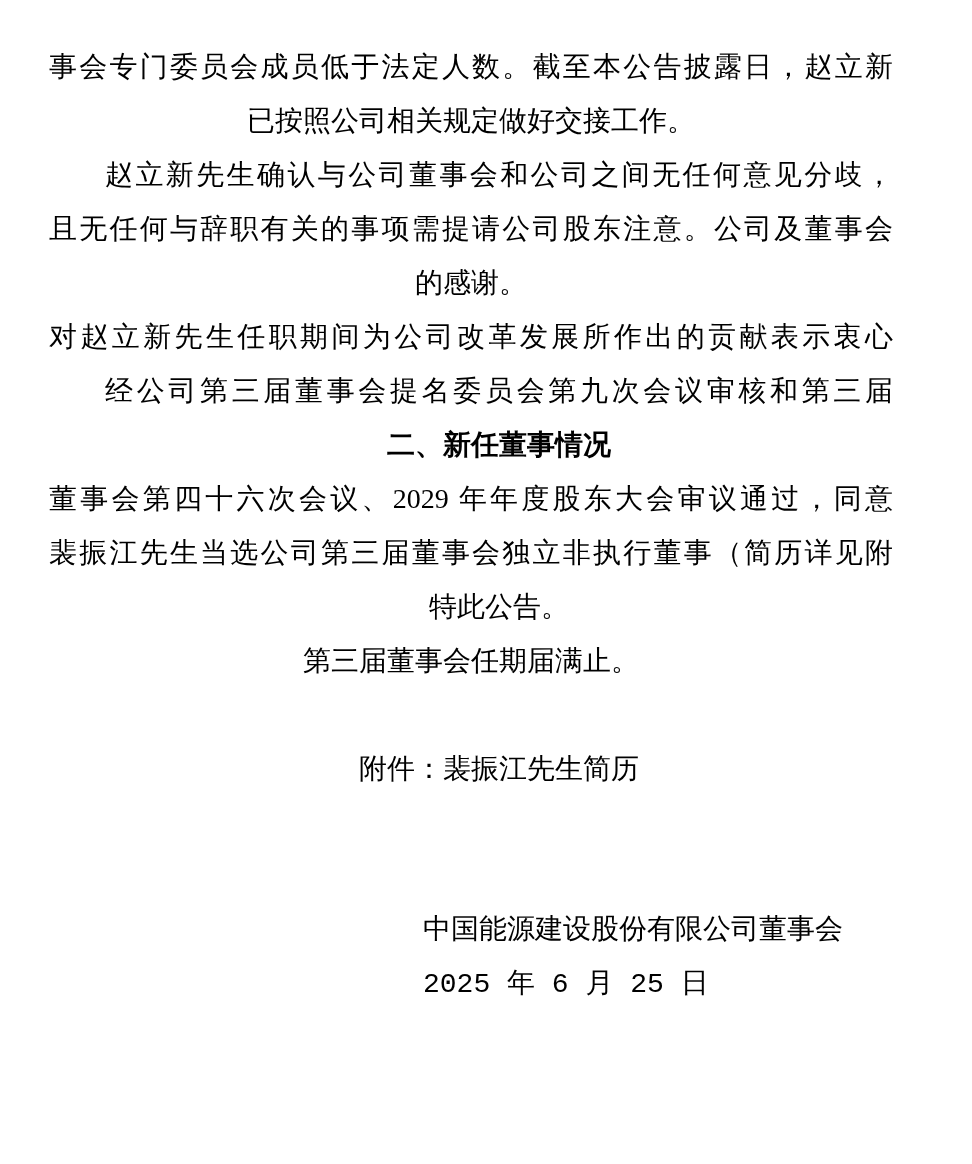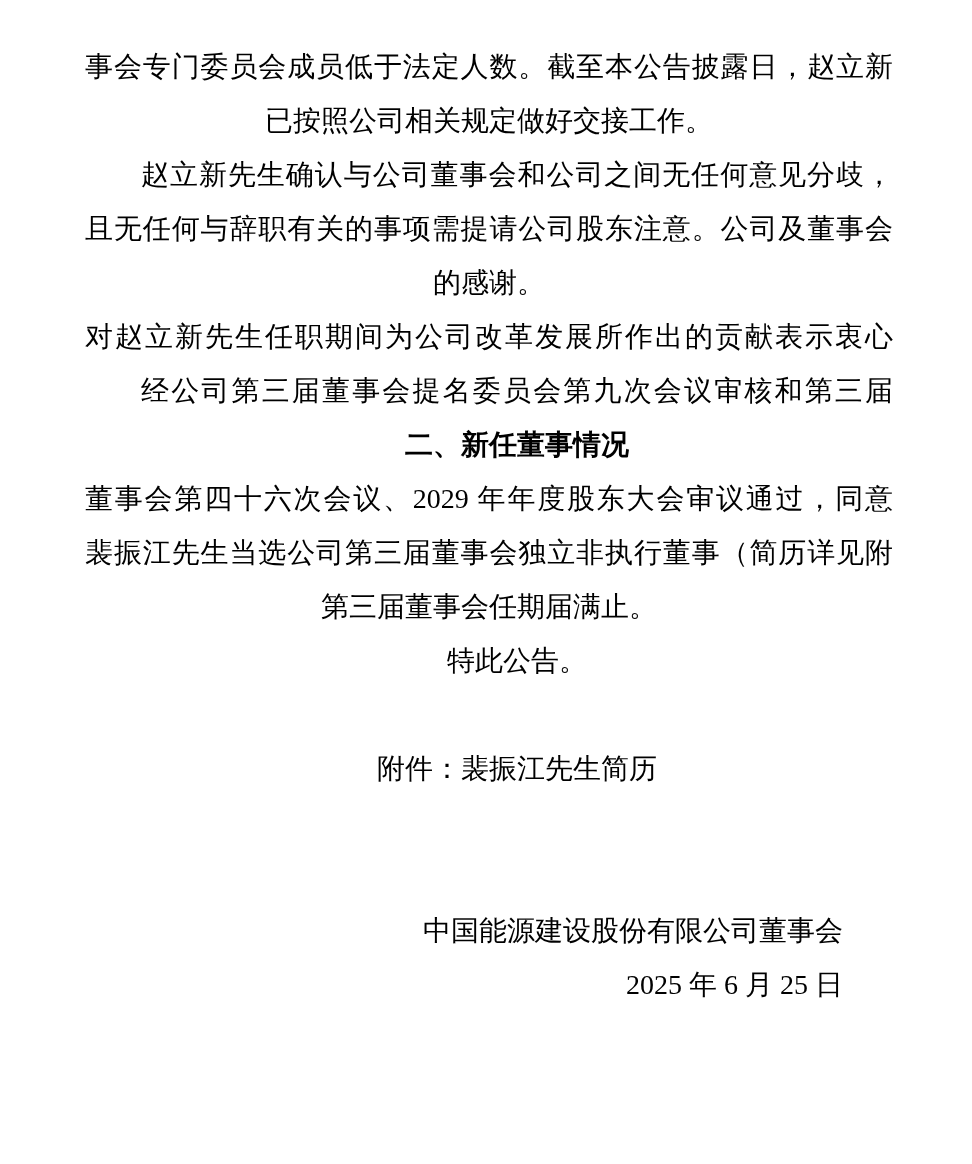--- a/index.html
+++ b/index.html
@@ -6,21 +6,21 @@
     margin: 0;
     padding: 0;
     background: #ffffff;
   }
   .page {
     position: relative;
     width: 972px;
     height: 1164px;
     background: #ffffff;
     box-sizing: border-box;
-    padding: 40px 79px 0 85px;
+    padding: 40px 79px 0 49px;
     color: #000000;
     font-family: "Liberation Serif", "DejaVu Serif", serif;
     font-size: 28px;
     overflow: hidden;
   }
   .line {
     height: 54px;
     line-height: 54px;
     text-align: center;
   }
@@ -40,44 +40,45 @@
   .spacer {
     height: 54px;
   }
   .sig-block {
     width: max-content;
     margin-left: auto;
     margin-right: 50px;
     margin-top: 108px; 
   }
   .sig-block .line {
-    text-align: right;
+    text-align: left;
+    font-family: Liberation Mono, monospace;
   }
 </style>
 </head>
 <body>
 
 <div class="page">
 
   <div class="line fill">事会专门委员会成员低于法定人数。截至本公告披露日，赵立新</div>
   <div class="line">已按照公司相关规定做好交接工作。</div>
 
   <div class="line indent fill">赵立新先生确认与公司董事会和公司之间无任何意见分歧，</div>
   <div class="line fill">且无任何与辞职有关的事项需提请公司股东注意。公司及董事会</div>
   <div class="line">的感谢。</div>
   <div class="line fill">对赵立新先生任职期间为公司改革发展所作出的贡献表示衷心</div>
 
   <div class="line indent fill">经公司第三届董事会提名委员会第九次会议审核和第三届</div>
 
   <div class="line indent heading">二、新任董事情况</div>
   <div class="line fill">董事会第四十六次会议、2029 年年度股东大会审议通过，同意</div>
   <div class="line fill">裴振江先生当选公司第三届董事会独立非执行董事（简历详见附</div>
+  <div class="line indent">特此公告。</div>
+
   <div class="line">第三届董事会任期届满止。</div>
-
-  <div class="line indent">特此公告。</div>
 
   <div class="spacer"></div>
 
   <div class="line indent">附件：裴振江先生简历</div>
 
   <div class="sig-block">
     <div class="line">中国能源建设股份有限公司董事会</div>
     <div class="line">2025 年 6 月 25 日</div>
   </div>
 

